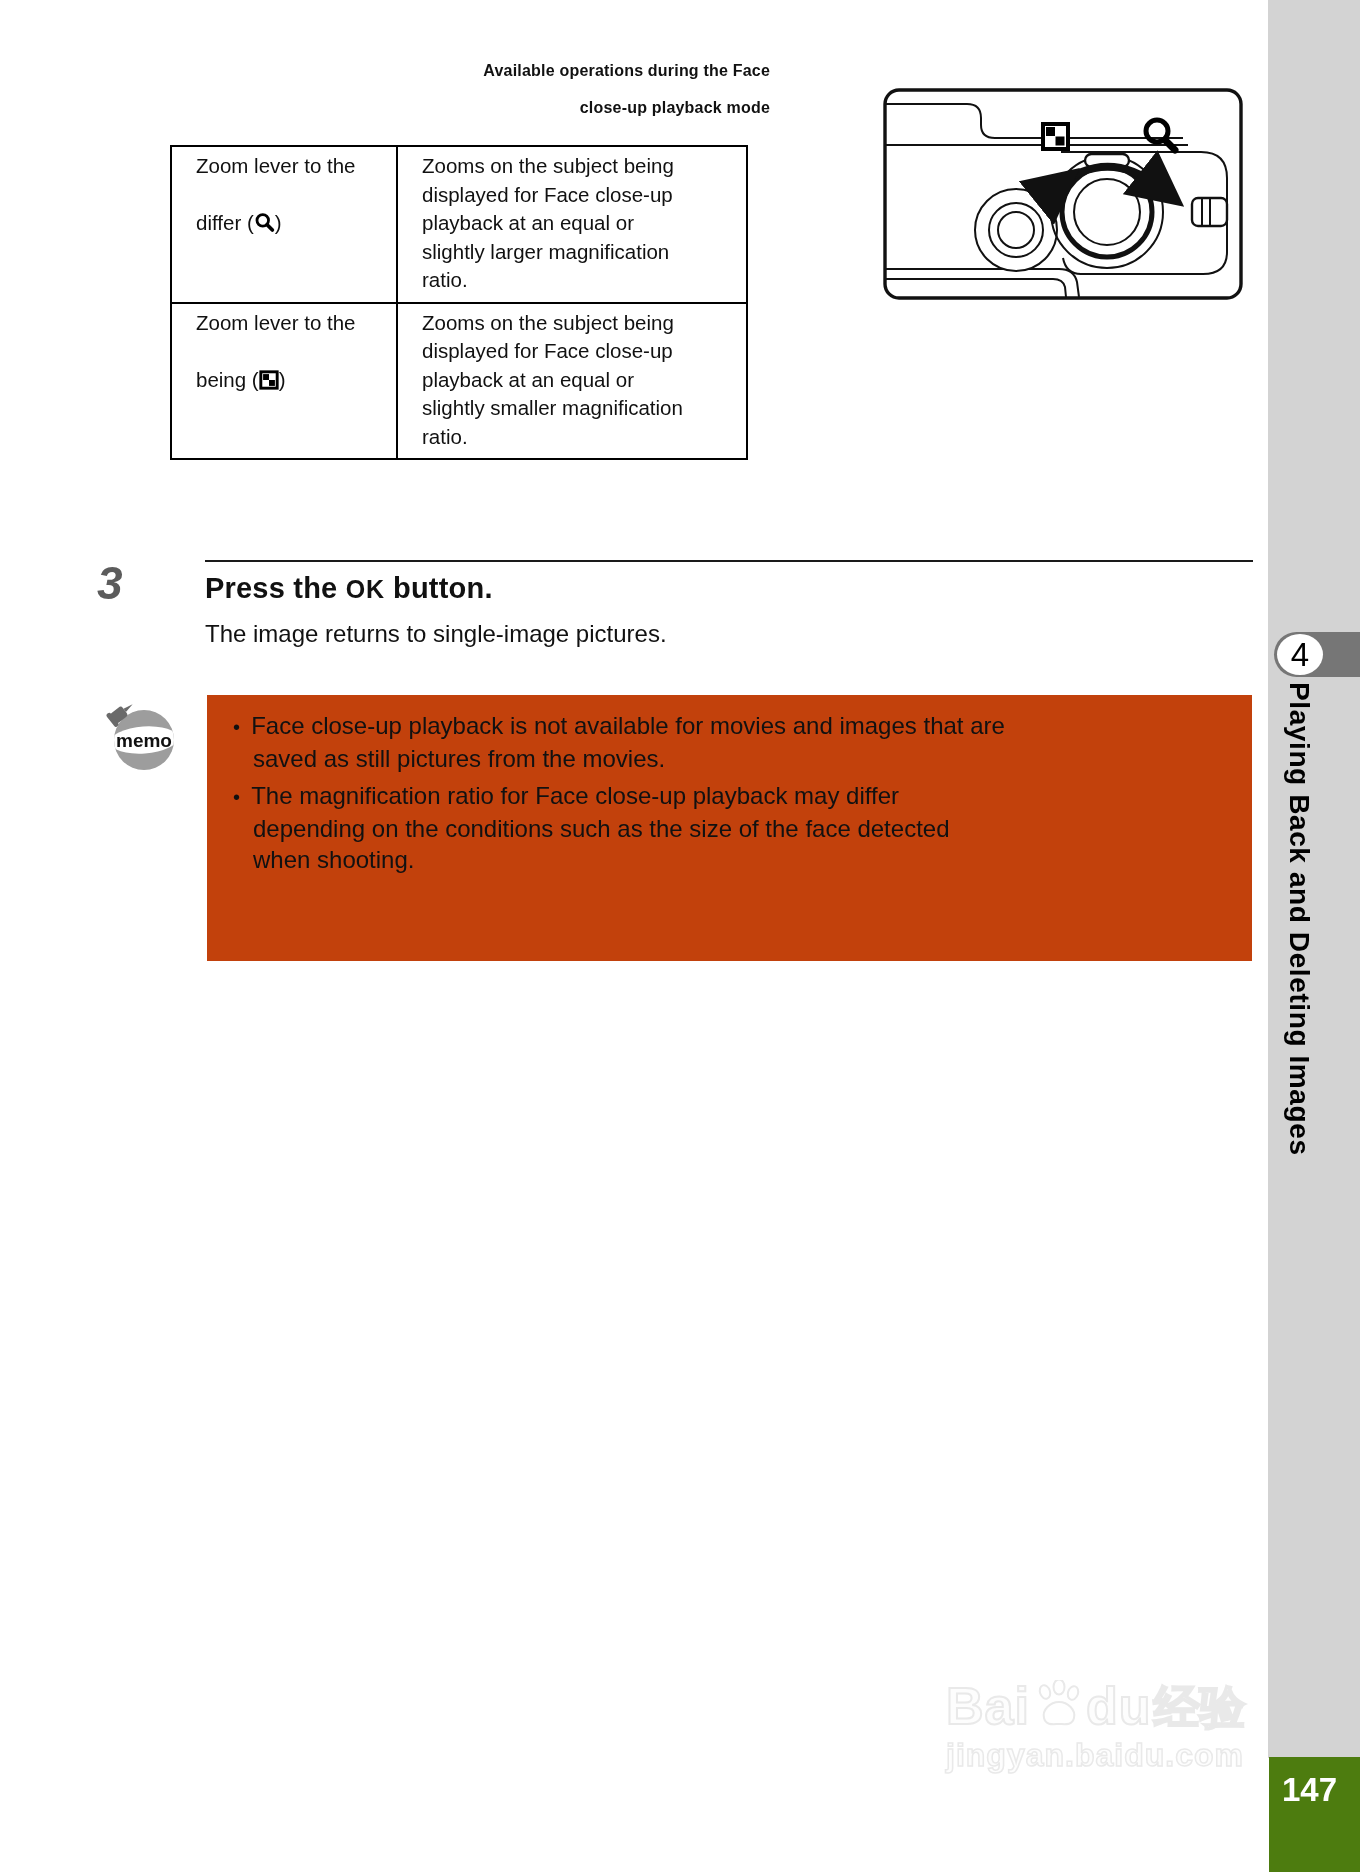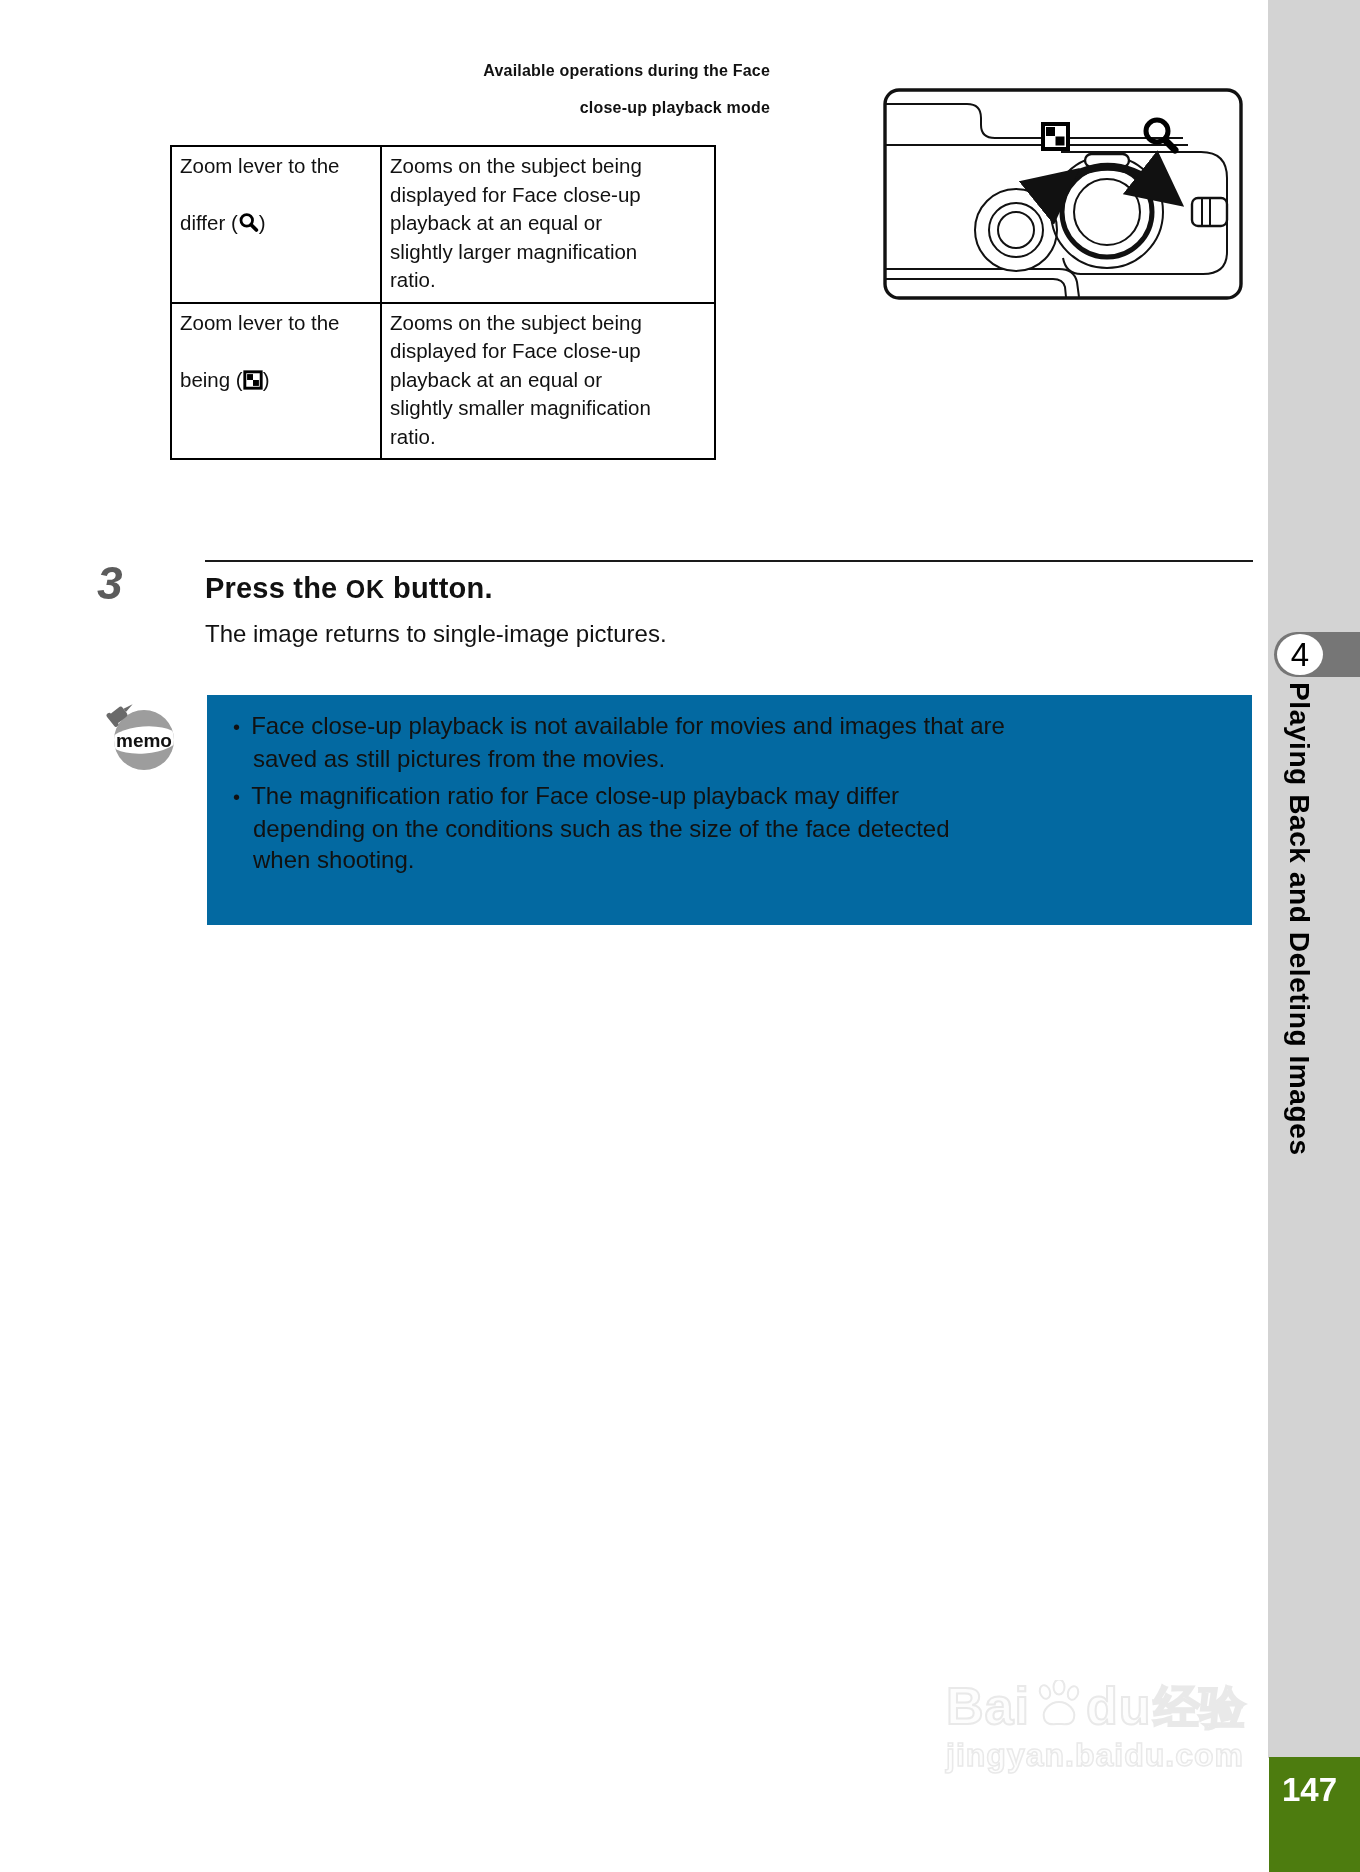--- a/index.html
+++ b/index.html
@@ -6,38 +6,38 @@
   .page{position:relative;width:1360px;height:1872px;background:#ffffff;
         font-family:"Liberation Sans",sans-serif;color:#111;overflow:hidden;}
 
   
   .sec-heading{position:absolute;left:170px;top:52px;width:600px;
 Forms    font-size:26px;font-weight:bold;line-height:37px;white-space:pre-line;letter-spacing:.2px;text-align:right;}
 
   
   .op-table{position:absolute;left:170px;top:145px;border-collapse:collapse;}
   .op-table td{border:2px solid #000;vertical-align:top;
-    font-size:20.5px;line-height:28.5px;padding:5px 10px 7px 8px;white-space:pre-line;}
+    font-size:20.5px;line-height:28.5px;padding:5px 10px 7px 24px;white-space:pre-line;}
   .op-table td.c1{width:190px;}
   .op-table td.c2{width:314px;}
   .inline-icon{display:inline-block;vertical-align:-3px;}
 
   
   .camera{position:absolute;left:883px;top:88px;}
 
   
   .step-num{position:absolute;left:97px;top:556px;font-size:46px;font-weight:bold;
     font-style:italic;color:#5c5c5c;}
   .step-rule{position:absolute;left:205px;top:560px;width:1048px;border-top:2px solid #1a1a1a;}
   .step-title{position:absolute;left:205px;top:572px;font-size:29px;font-weight:bold;letter-spacing:.2px;}
   .ok-key{font-size:25px;letter-spacing:.8px;}
   .step-detail{position:absolute;left:205px;top:620px;font-size:24px;}
 
   
-  .memo-box{position:absolute;left:207px;top:695px;width:1045px;height:230px;background:#0369a1;}
+  .memo-box{position:absolute;left:207px;top:695px;width:1045px;height:266px;background:#c2410c;}
   .memo-list{margin:0;padding:15px 18px 0 26px;list-style:none;}
   .memo-list li{font-size:24px;line-height:31px;white-space:pre-line;
     padding-left:20px;text-indent:-20px;margin-bottom:6px;}
   .memo-list li::before{content:"\2022\00a0\00a0";font-size:20px;}
   .memo-badge{position:absolute;left:104px;top:700px;}
 
   
   .sidebar{position:absolute;left:1268px;top:0;width:92px;height:1758px;background:#d3d3d3;}
   .chapter-tab{position:absolute;left:1274px;top:632px;width:86px;height:45px;
     background:#767676;border-radius:23px 0 0 23px;}

